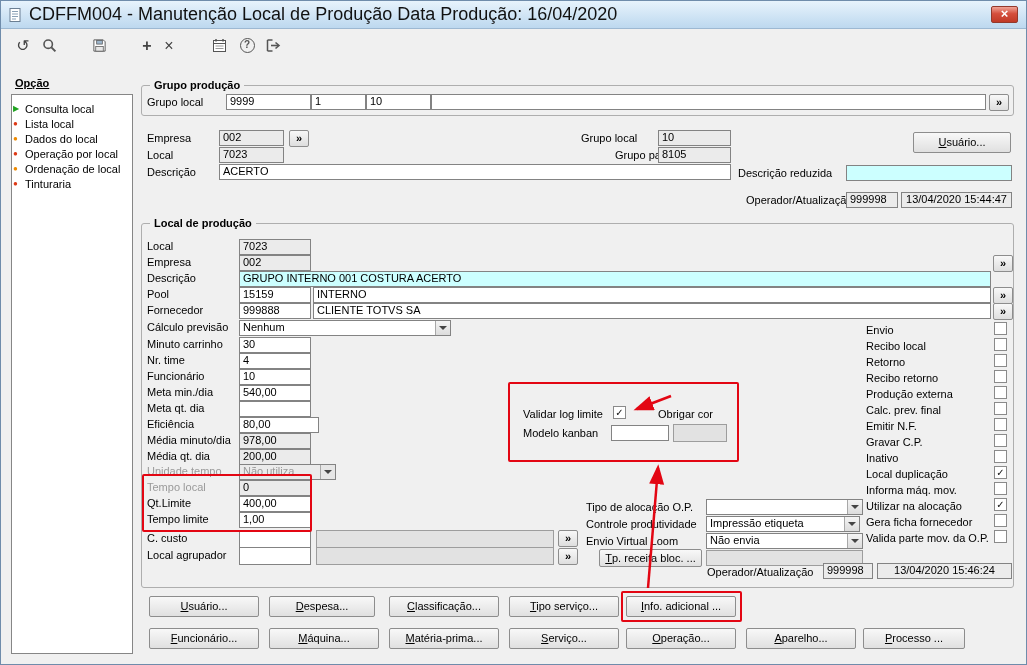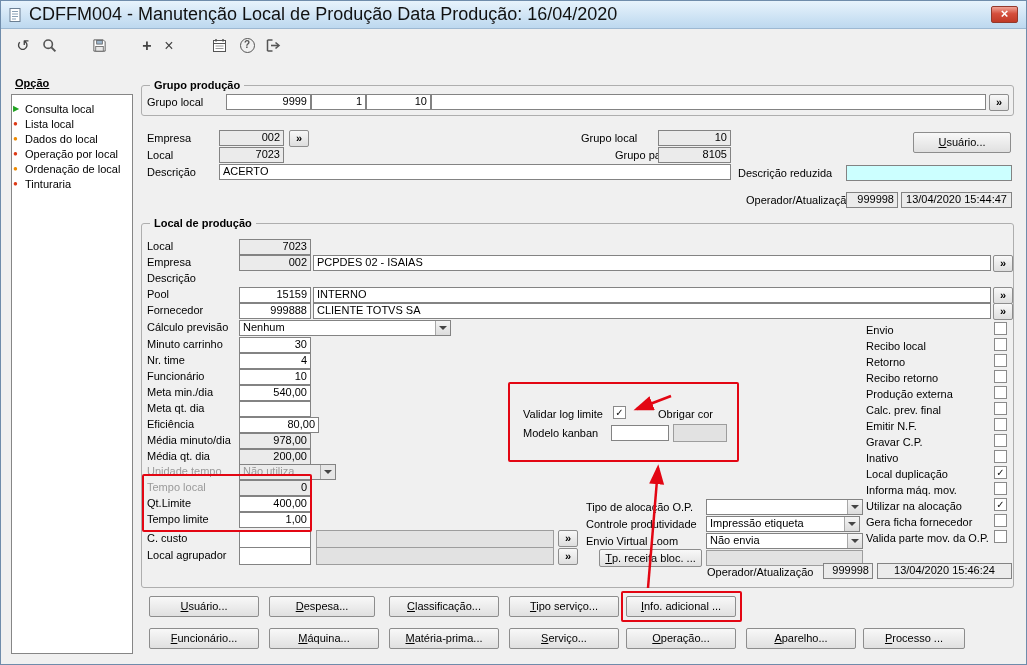--- a/index.html
+++ b/index.html
@@ -18,21 +18,21 @@
   .listbox{position:absolute;left:10px;top:93px;width:122px;height:560px;background:#fff;border:1px solid #868686}
   .side-item{position:absolute;left:12px;width:118px;height:15px;display:flex;align-items:center;cursor:pointer}
   .side-item .blt{width:12px;font-size:8px;text-align:left}
   .b-play::before{content:"▶";color:#1ea21e}
   .b-red::before{content:"●";color:#dd3a17}
   .b-orange::before{content:"●";color:#ee8a00}
   
   .lbl{position:absolute;font-size:11px;line-height:13px;white-space:nowrap}
   .lbl.dim{color:#9a9a9a}
   .fld{position:absolute;height:16px;background:#fff;border:1px solid #838383;font-size:11px;line-height:13px;padding:0 3px;white-space:nowrap;overflow:hidden;cursor:text}
-  .num{text-align:right}
+  .num{text-align:left}
   .dis{background:#ebebeb;cursor:default}
   .cyan{background:#ccffff}
   .gpanel{background:#e2e2e2;border:1px solid #9d9d9d;cursor:default}
   .grp{position:absolute;border:1px solid #aeaeae;border-radius:3px}
   .grp-legend{position:absolute;top:-7px;left:8px;background:#f0f0f0;padding:0 4px;font-weight:bold;white-space:nowrap}
   .btn{position:absolute;height:21px;line-height:19px;text-align:center;background:linear-gradient(#f8f8f8,#e0e0e0);border:1px solid #8d8d8d;border-radius:2px;font-size:11px;cursor:pointer;overflow:hidden;white-space:nowrap}
   .btn::first-letter{text-decoration:underline}
   .lkp{position:absolute;width:20px;height:17px;line-height:15px;text-align:center;background:linear-gradient(#f8f8f8,#dedede);border:1px solid #8d8d8d;border-radius:2px;font-weight:bold;cursor:pointer}
   .dd{padding-right:32px;cursor:default}
   .dd-arrow{position:absolute;right:0;top:0;bottom:0;width:15px;background:linear-gradient(#f4f4f4,#dcdcdc);border-left:1px solid #a8a8a8;display:flex;align-items:center;justify-content:center}
@@ -157,24 +157,24 @@
 
   <div class="grp" style="left:140px;top:222px;width:873px;height:365px">
     <span class="grp-legend">Local de produção</span>
   </div>
 
   <div class="lbl" style="left:146px;top:239px">Local</div>
   <div class="fld num dis" style="left:238px;top:238px;width:72px">7023</div>
 
   <div class="lbl" style="left:146px;top:255px">Empresa</div>
   <div class="fld num dis" style="left:238px;top:254px;width:72px">002</div>
-  <div class="fld" style="left:312px;top:254px;width:678px">PCPDES 02 - ISAIAS</div>
   <div class="lkp" style="left:992px;top:254px">»</div>
 
   <div class="lbl" style="left:146px;top:271px">Descrição</div>
+  <div class="fld cyan" style="left:238px;top:270px;width:752px">GRUPO INTERNO 001 COSTURA ACERTO</div>
 
   <div class="lbl" style="left:146px;top:287px">Pool</div>
   <div class="fld num" style="left:238px;top:286px;width:72px">15159</div>
   <div class="fld" style="left:312px;top:286px;width:678px">INTERNO</div>
   <div class="lkp" style="left:992px;top:286px">»</div>
 
   <div class="lbl" style="left:146px;top:303px">Fornecedor</div>
   <div class="fld num" style="left:238px;top:302px;width:72px">999888</div>
   <div class="fld" style="left:312px;top:302px;width:678px">CLIENTE TOTVS SA</div>
   <div class="lkp" style="left:992px;top:302px">»</div>

